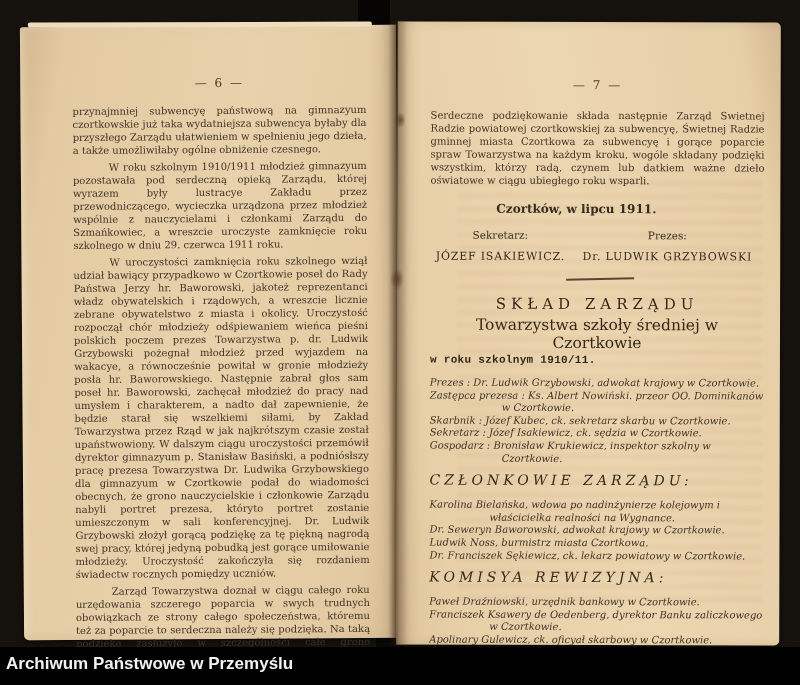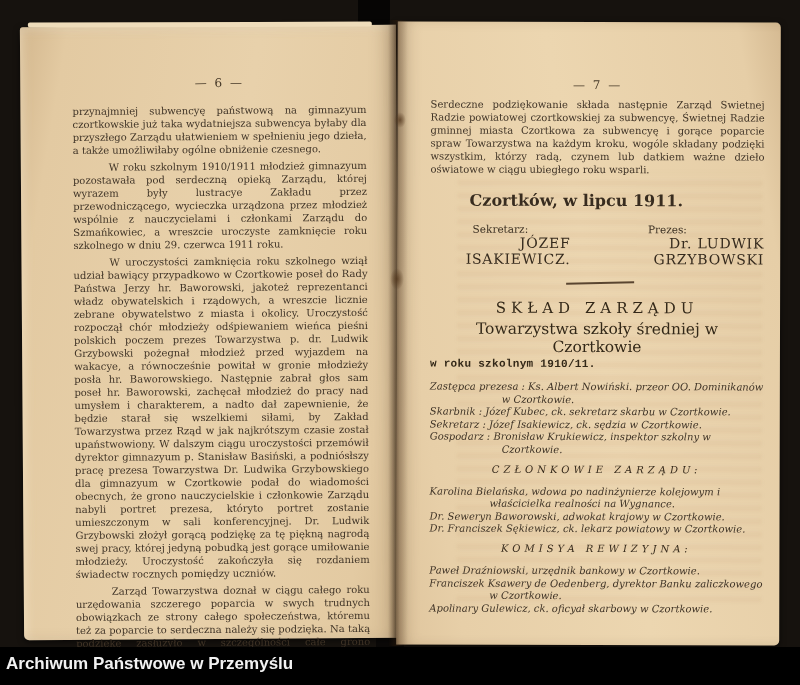--- a/index.html
+++ b/index.html
@@ -52,40 +52,40 @@
   
   .pl-content{position:absolute;left:52px;right:30px;top:0;}
   .page-num{margin-top:50px;text-align:center;font-size:12px;letter-spacing:2px;color:#453827;}
   .page-num.right{margin-top:56px;}
   .para{margin:0 0 4px;font-size:10px;line-height:13px;text-align:justify;}
   .para.first{margin-top:14px;}
   .para.indent{text-indent:36px;}
 
   
   .pr-content{position:absolute;left:33px;right:16px;top:0;}
-  .r-para{margin-top:6px;font-size:10px;line-height:13px;text-align:justify;}
-  .dateline{margin-top:15px;text-align:center;padding-right:42px;font-weight:bold;font-size:16px;color:#382c1f;}
+  .r-para{margin-top:17px;font-size:10px;line-height:13px;text-align:justify;}
+  .dateline{margin-top:15px;text-align:center;padding-right:42px;font-weight:bold;font-size:12px;color:#382c1f;}
   .sig-row{display:flex;margin-top:13px;}
   .sig-col{text-align:center;}
   .sig-col.left{width:42%;}
   .sig-col.right{width:58%;}
   .sig-role{font-size:10.5px;color:#3b2f22;}
-  .sig-name{font-size:14px;letter-spacing:.8px;color:#352a1d;text-align:right;}
+  .sig-name{margin-top:9px;font-size:11px;letter-spacing:.8px;color:#352a1d;}
   .divider{
     width:68px;border-top:2px solid #5a4530;margin:15px 0 0 136px;
     transform:rotate(-1.4deg);box-shadow:0 2px 0 -1px rgba(90,69,48,.55);
   }
   .sec-title{margin-top:15px;text-align:center;font-size:15px;letter-spacing:5px;color:#332818;}
   .sec-sub{margin-top:3px;text-align:center;font-size:15.5px;color:#332818;}
   .sec-sub2{margin-top:2px;font-size:11px;font-weight:bold;
             font-family:Liberation Mono, monospace;letter-spacing:.3px;color:#332818;}
   .officers{margin-top:11px;font-style:italic;font-size:10px;line-height:12.6px;}
   .entry{padding-left:72px;text-indent:-72px;}
   .members .entry{padding-left:60px;text-indent:-60px;}
-  .list-heading{margin:7px 0 6px;text-align:center;font-style:italic;font-size:10px;letter-spacing:4px;color:#372b1c;}
+  .list-heading{margin:7px 0 6px;font-style:italic;font-size:14px;letter-spacing:4px;color:#372b1c;}
 
   
   .caption-bar{position:absolute;left:0;right:0;bottom:0;height:38px;background:#000;margin-top:28px;}
   .caption-text{
     position:absolute;left:6px;top:7px;color:#f2f2f2;
     font-family:"Liberation Sans","DejaVu Sans",sans-serif;font-weight:bold;font-size:17px;
   }
 </style>
 </head>
 <body>
@@ -123,31 +123,33 @@
         </div>
       </div>
 
       <div class="divider"></div>
 
       <div class="sec-title">SKŁAD ZARZĄDU</div>
       <div class="sec-sub">Towarzystwa szkoły średniej w Czortkowie</div>
       <div class="sec-sub2">w roku szkolnym 1910/11.</div>
 
       <div class="officers">
+        <div class="entry">Prezes :  Dr. Ludwik Grzybowski, adwokat krajowy w Czortkowie.</div>
         <div class="entry">Zastępca prezesa :  Ks. Albert Nowiński. przeor OO. Dominikanów w Czortkowie.</div>
         <div class="entry">Skarbnik :  Józef Kubec, ck. sekretarz skarbu w Czortkowie.</div>
         <div class="entry">Sekretarz :  Józef Isakiewicz, ck. sędzia w Czortkowie.</div>
         <div class="entry">Gospodarz :  Bronisław Krukiewicz, inspektor szkolny w Czortkowie.</div>
       </div>
 
       <div class="list-heading">CZŁONKOWIE ZARZĄDU:</div>
 
       <div class="officers members">
         <div class="entry">Karolina Bielańska, wdowa po nadinżynierze kolejowym i właścicielka realności na Wygnance.</div>
         <div class="entry">Dr. Seweryn Baworowski, adwokat krajowy w Czortkowie.</div>
+        <div class="entry">Ludwik Noss, burmistrz miasta Czortkowa.</div>
         <div class="entry">Dr. Franciszek Sękiewicz, ck. lekarz powiatowy w Czortkowie.</div>
       </div>
 
       <div class="list-heading">KOMISYA REWIZYJNA:</div>
 
       <div class="officers members">
         <div class="entry">Paweł Draźniowski, urzędnik bankowy w Czortkowie.</div>
         <div class="entry">Franciszek Ksawery de Oedenberg, dyrektor Banku zaliczkowego w Czortkowie.</div>
         <div class="entry">Apolinary Gulewicz, ck. oficyał skarbowy w Czortkowie.</div>
       </div>

